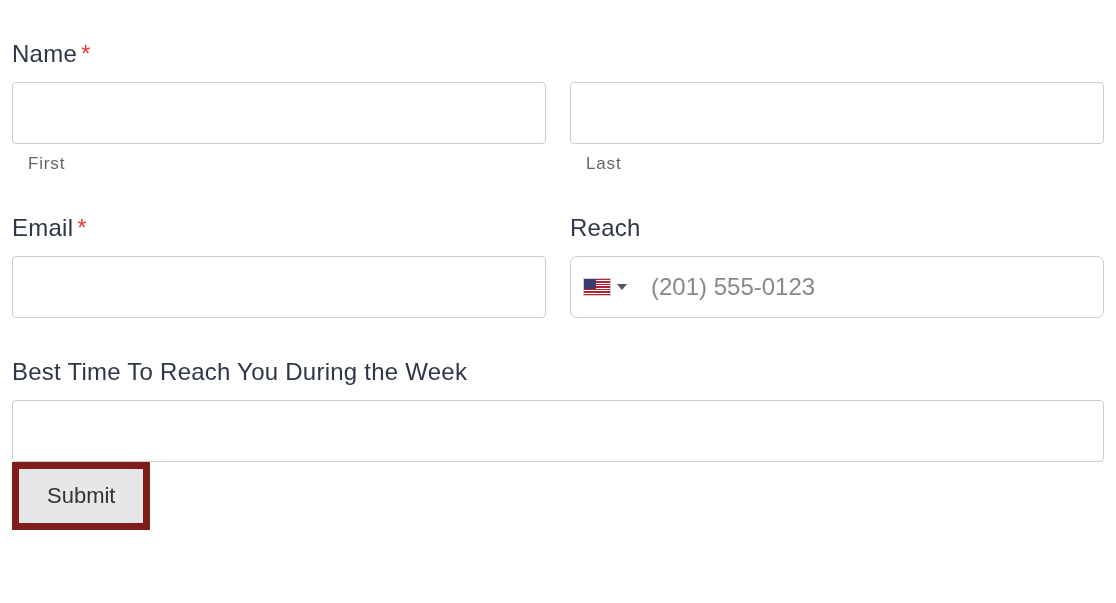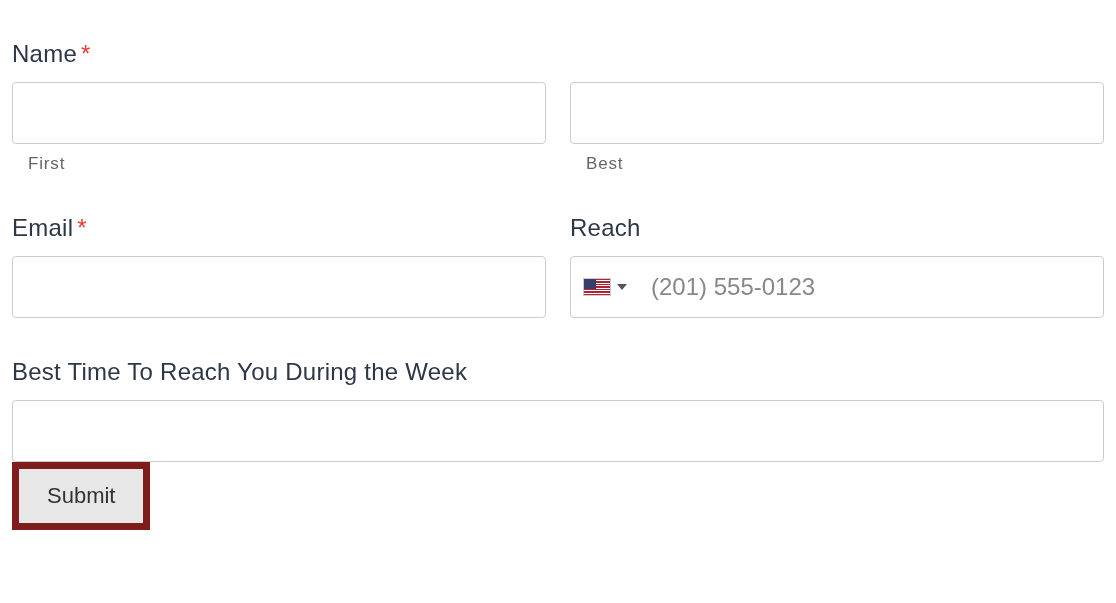--- a/index.html
+++ b/index.html
@@ -60,20 +60,21 @@
       margin-top: 10px;
       letter-spacing: 0.05em;
       margin-left: 16px;
     }
 
     
     .phone-wrap {
       display: flex;
       align-items: center;
       padding: 0 17px 0 12px;
+      border-radius: 7px;
     }
     .phone-wrap .flag-btn {
       display: flex;
       align-items: center;
       gap: 6px;
       padding: 4px 4px 4px 0;
       cursor: pointer;
       border: none;
       background: transparent;
     }
@@ -148,21 +149,21 @@
     <div class="col">
       <label class="field-label">
         <span>Name</span><span class="required">*</span>
       </label>
       <input type="text" class="text-input" value="" style="">
       <div class="sub-label">First</div>
     </div>
     <div class="col">
       <label class="field-label">&nbsp;</label>
       <input type="text" class="text-input" value="" style="">
-      <div class="sub-label">Best</div>
+      <div class="sub-label">Last</div>
     </div>
   </div>
 
   
   <div class="form-row">
     <div class="col">
       <label class="field-label">
         <span>Email</span><span class="required">*</span>
       </label>
       <input type="email" class="text-input" value="" style="">

